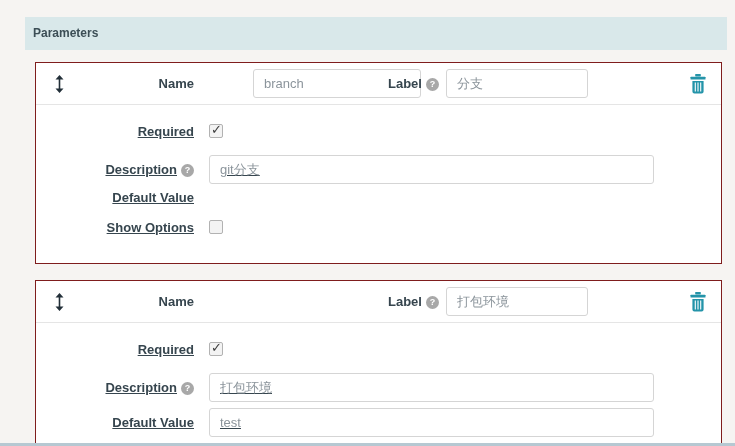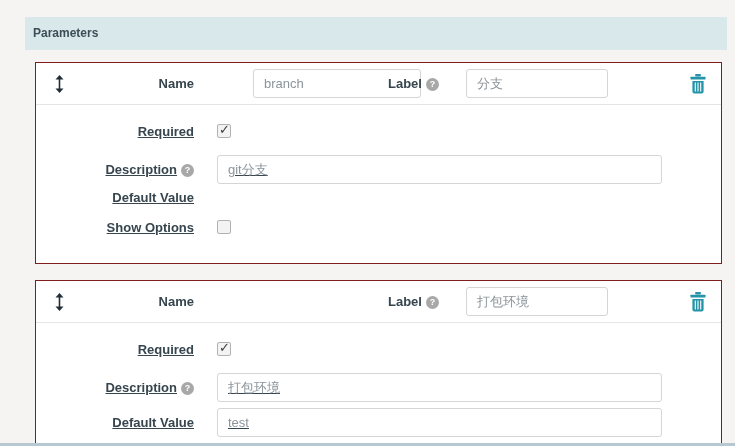--- a/index.html
+++ b/index.html
@@ -65,21 +65,21 @@
     margin-left: 36px;
   }
   .hdr-label-label {
     position: absolute;
     left: 352px; top: 0;
     height: 42px; line-height: 42px;
     font-weight: bold;
   }
   .hdr-input-label {
     position: absolute;
-    left: 430px; top: 6px;
+    left: 410px; top: 6px;
     width: 142px;
   }
   .trash-btn {
     position: absolute;
     right: 15px; top: 50%;
     transform: translateY(-50%);
     background: none; border: none;
     padding: 0; cursor: pointer;
     line-height: 0;
   }
@@ -99,21 +99,21 @@
   .row-required { height: 20px; margin-bottom: 14px; }
   .row-description { margin-bottom: 6px; }
   .row-default { margin-bottom: 12px; }
   .row-show-options { height: 20px; align-items: center; }
   .cell-label {
     width: 158px;
     text-align: right;
     font-weight: bold;
     flex: none;
   }
-  .cell-ctrl { margin-left: 23px; }
+  .cell-ctrl { margin-left: 15px; }
   .wide-input { width: 445px; }
   .help-icon {
     display: inline-block;
     width: 13px; height: 13px;
     border-radius: 50%;
     background: #a8a8a8;
     color: #fff;
     font-size: 9px;
     font-weight: bold;
     line-height: 13px;

